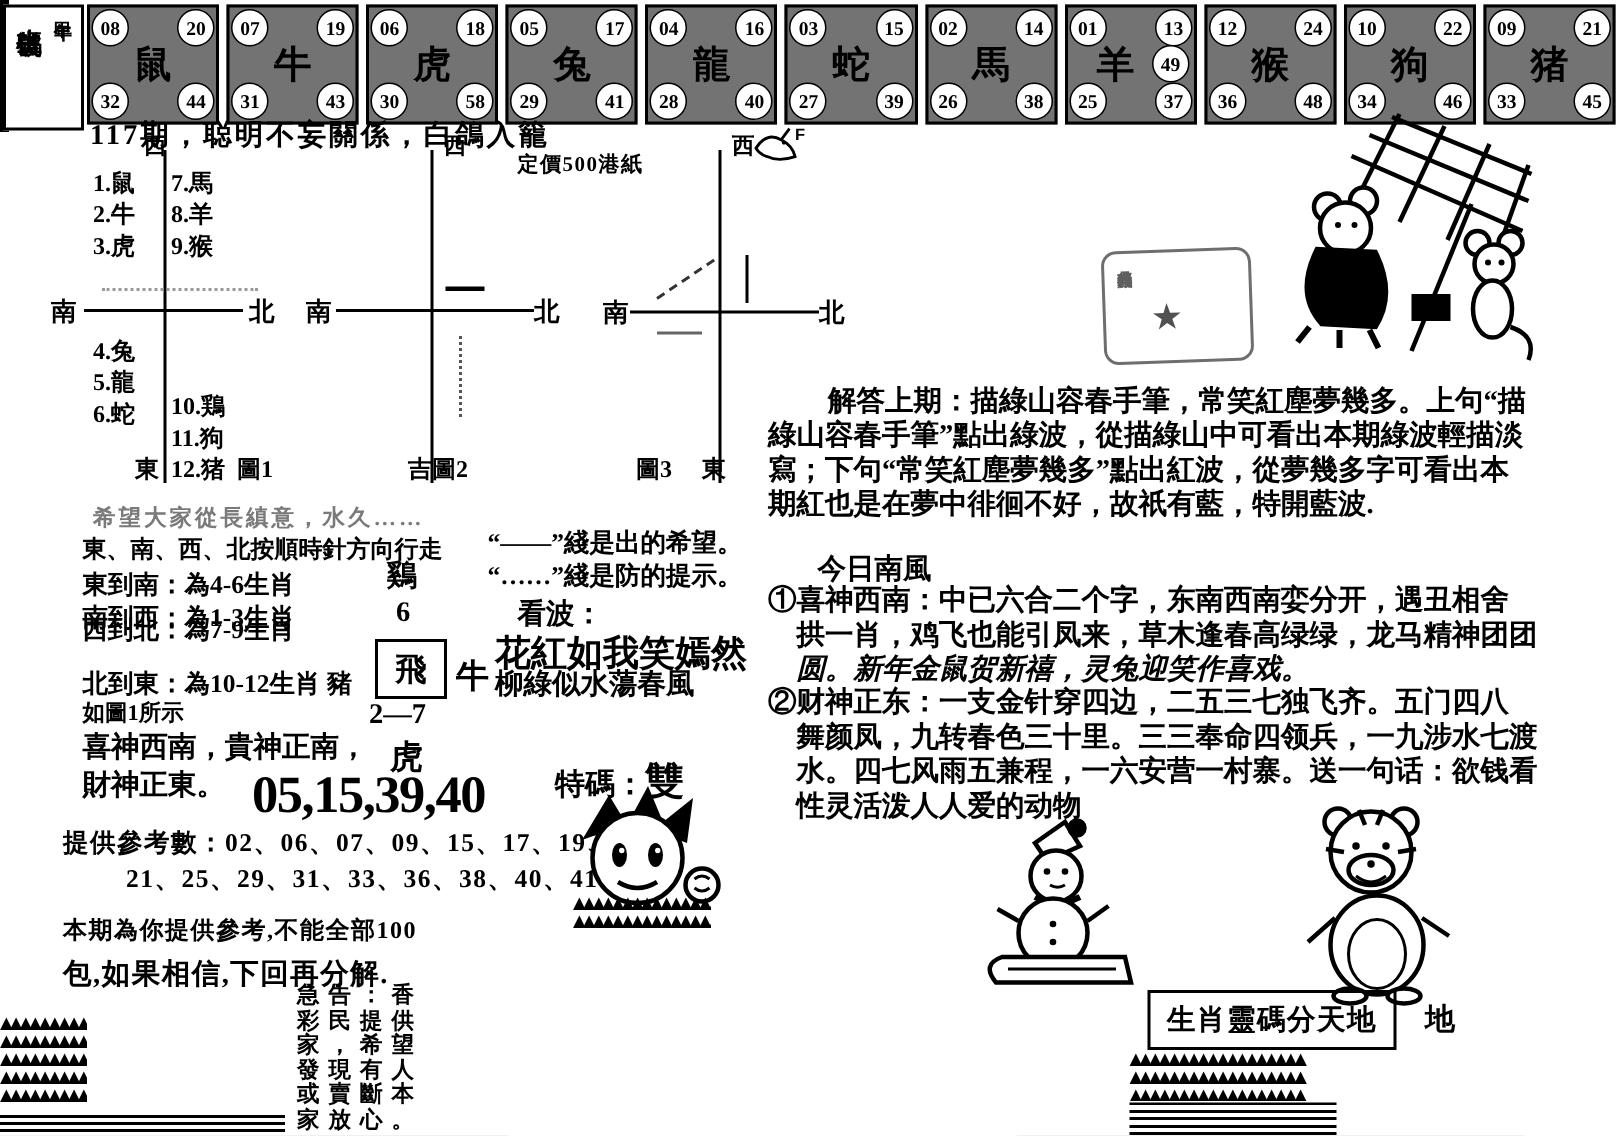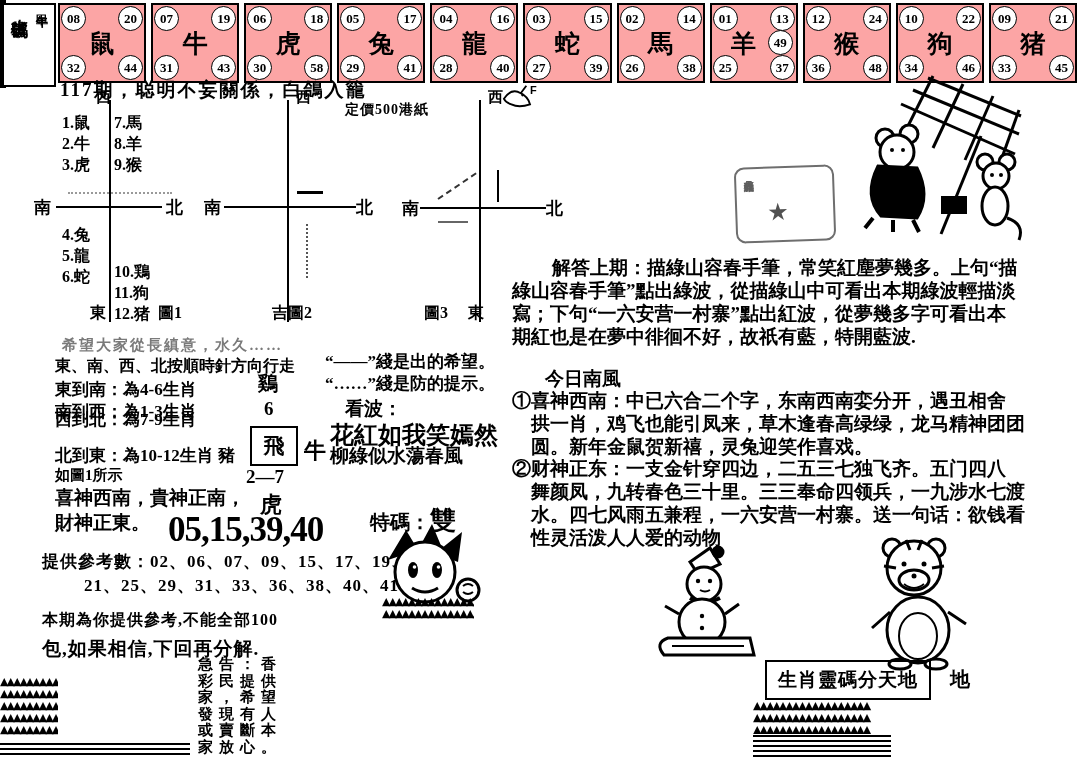--- a/index.html
+++ b/index.html
@@ -5,21 +5,21 @@
   html,body{margin:0;padding:0;background:#e8e8e8;}
   #page{position:relative;width:1080px;height:757px;background:#fff;overflow:hidden;
         font-family:"Liberation Serif","DejaVu Serif",serif;color:#000;}
   .t{position:absolute;white-space:nowrap;font-family:"Liberation Serif","DejaVu Serif",serif;color:#000;}
   .b{font-weight:bold;}
   .ln{position:absolute;background:#000;}
   
   #mast-cell{position:absolute;left:2px;top:3px;width:50px;height:80px;border:2px solid #000;background:#fff;display:flex;justify-content:center;gap:2px;}
   .vtext{writing-mode:vertical-rl;text-orientation:upright;font-weight:bold;}
   #zrow{position:absolute;left:58px;top:3px;width:1019px;height:80px;display:flex;gap:5px;}
-  .zbox{position:relative;flex:1 1 0;border:2px solid #000;background:#fca5a5;}
+  .zbox{position:relative;flex:1 1 0;border:2px solid #000;background:#737373;}
   .circ{position:absolute;width:23px;height:23px;border:1.5px solid #000;border-radius:50%;
         display:flex;align-items:center;justify-content:center;font-weight:bold;font-size:13px;background:#fff;}
   .tl{left:1px;top:1px}.tr{right:1px;top:1px}.bl{left:1px;bottom:1px}.br{right:1px;bottom:1px}
   .extra{right:3px;top:25px}
   .animal{position:absolute;left:50%;top:50%;transform:translate(-50%,-50%);font-size:25px;font-weight:bold;}
   
   .qlist{position:absolute;font-size:16px;font-weight:bold;line-height:21px;}
   
   .waves{position:absolute;overflow:hidden;color:#000;font-family:"DejaVu Sans",sans-serif;}
   .wrow{white-space:nowrap;font-size:11px;line-height:12px;letter-spacing:-2px;}
@@ -233,28 +233,28 @@
     <div class="l">彩民提供</div>
     <div class="l">家，希望</div>
     <div class="l">發現有人</div>
     <div class="l">或賣斷本</div>
     <div class="l">家放心。</div>
   </div>
 
   <div style="position:absolute;left:512px;top:256px;font-family:'Liberation Serif',serif;font-weight:bold;font-size:19px;line-height:23px;">
     <div class="l" style="padding-left:40px;">解答上期：描綠山容春手筆，常笑紅塵夢幾多。上句“描</div>
     <div class="l">綠山容春手筆”點出綠波，從描綠山中可看出本期綠波輕描淡</div>
-    <div class="l">寫；下句“一六安营一村寨”點出紅波，從夢幾多字可看出本</div>
+    <div class="l">寫；下句“常笑紅塵夢幾多”點出紅波，從夢幾多字可看出本</div>
     <div class="l">期紅也是在夢中徘徊不好，故祇有藍，特開藍波.</div>
   </div>
   <div class="t b" style="left:545px;top:366px;font-size:19px;">今日南風</div>
   <div style="position:absolute;left:512px;top:389px;font-family:'Liberation Serif',serif;font-weight:bold;font-size:19px;line-height:23px;">
     <div class="l">①喜神西南：中已六合二个字，东南西南娈分开，遇丑相舍</div>
     <div class="l" style="padding-left:19px;">拱一肖，鸡飞也能引凤来，草木逢春高绿绿，龙马精神团团</div>
-    <div class="l" style="padding-left:19px;">圆。新年金鼠贺新禧，灵兔迎笑作喜戏。</div>
+    <div class="l" style="padding-left:19px;font-style:italic;">圆。新年金鼠贺新禧，灵兔迎笑作喜戏。</div>
   </div>
   <div style="position:absolute;left:512px;top:457px;font-family:'Liberation Serif',serif;font-weight:bold;font-size:19px;line-height:23px;">
     <div class="l">②财神正东：一支金针穿四边，二五三七独飞齐。五门四八</div>
     <div class="l" style="padding-left:19px;">舞颜凤，九转春色三十里。三三奉命四领兵，一九涉水七渡</div>
     <div class="l" style="padding-left:19px;">水。四七风雨五兼程，一六安营一村寨。送一句话：欲钱看</div>
     <div class="l" style="padding-left:19px;">性灵活泼人人爱的动物</div>
   </div>
 
   <div style="position:absolute;left:735px;top:166px;width:96px;height:72px;border:2.5px solid #555;border-radius:10px;transform:rotate(-2deg);opacity:.85;">
     <span class="vtext" style="position:absolute;left:5px;top:4px;height:64px;font-size:10px;color:#444;">六合彩碼月報</span>

